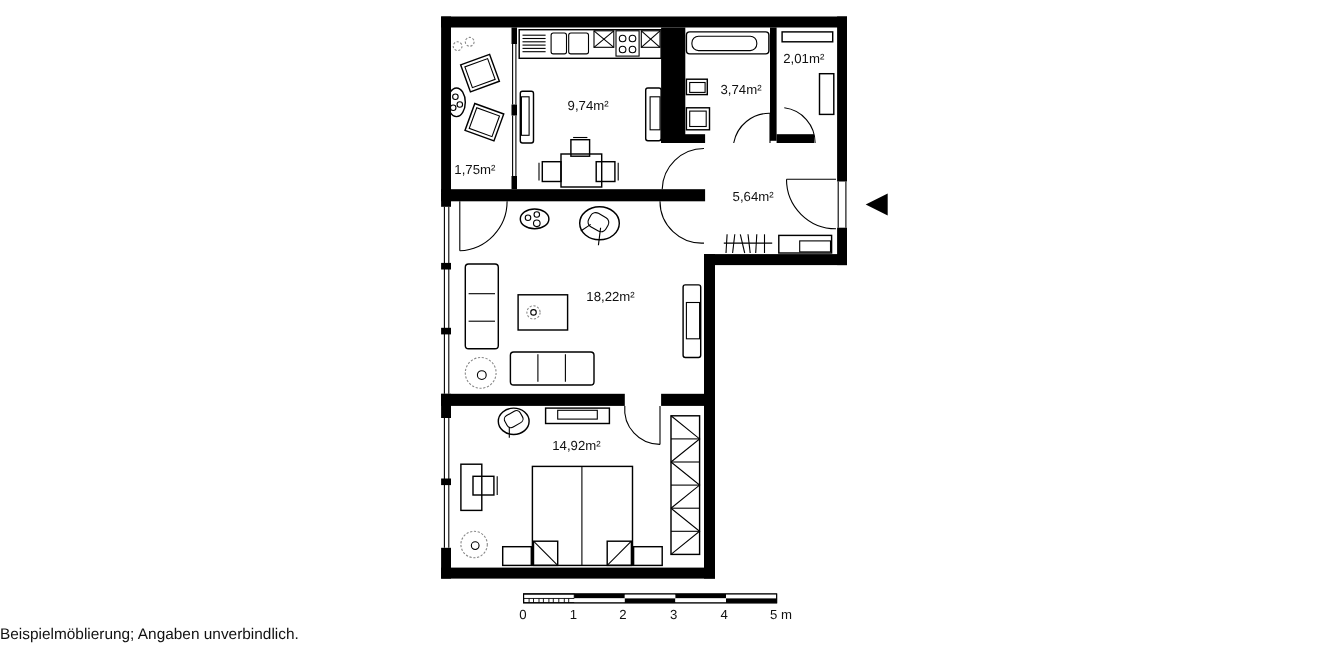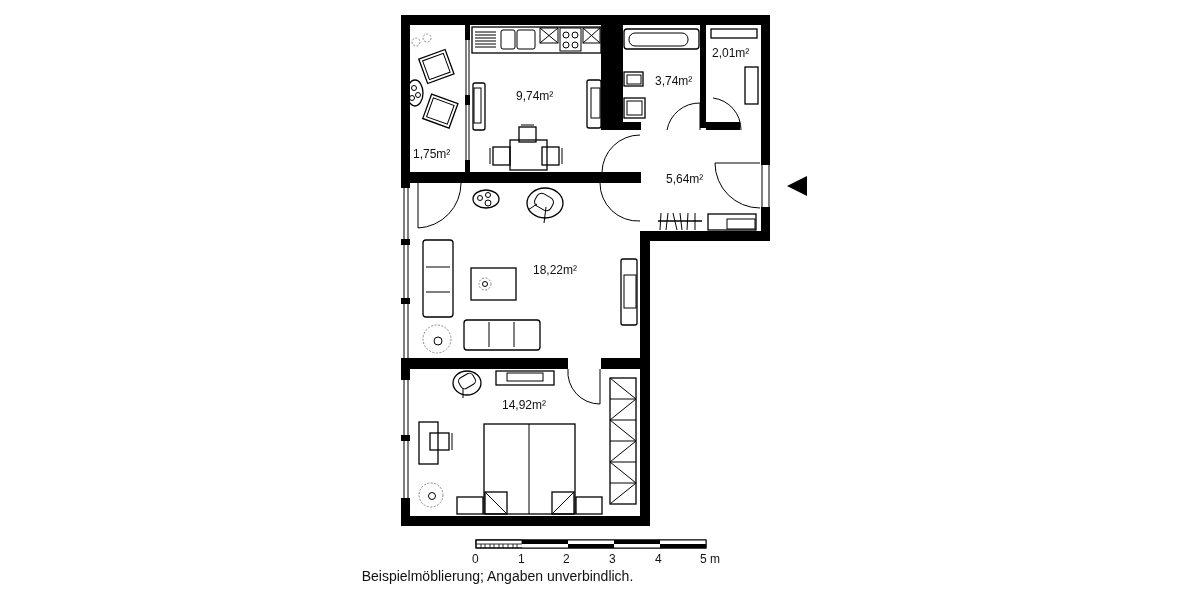--- a/index.html
+++ b/index.html
@@ -1,21 +1,21 @@
 <!DOCTYPE html>
 <html><head>
 <meta charset="utf-8">
 <style>
   html, body { margin: 0; padding: 0; background: #ffffff; }
   body { width: 1200px; height: 600px; position: relative; overflow: hidden; font-family: "Liberation Sans", sans-serif; }
   #plan { position: absolute; left: 0; top: 0; width: 1200px; height: 600px; }
   .room-label { font-family: "Liberation Sans", sans-serif; font-size: 12px; fill: #111; }
   .scale-label { font-family: "Liberation Sans", sans-serif; font-size: 12px; fill: #111; }
   .caption {
-    position: absolute; left: 0; width: 995px; top: 568px; text-align: center;
+    position: absolute; left: 0; width: 995px; top: 568px; 
     font-size: 14px; color: #111; font-family: "Liberation Sans", sans-serif;
   }
   .wall { fill: #000; }
   .furn { fill: none; stroke: #000; stroke-width: 1.3; }
   .thin { fill: none; stroke: #000; stroke-width: 1; }
   .plant { fill: none; stroke: #888; stroke-width: 1; stroke-dasharray: 2 1.5; }
 </style>
 </head>
 <body>
 

